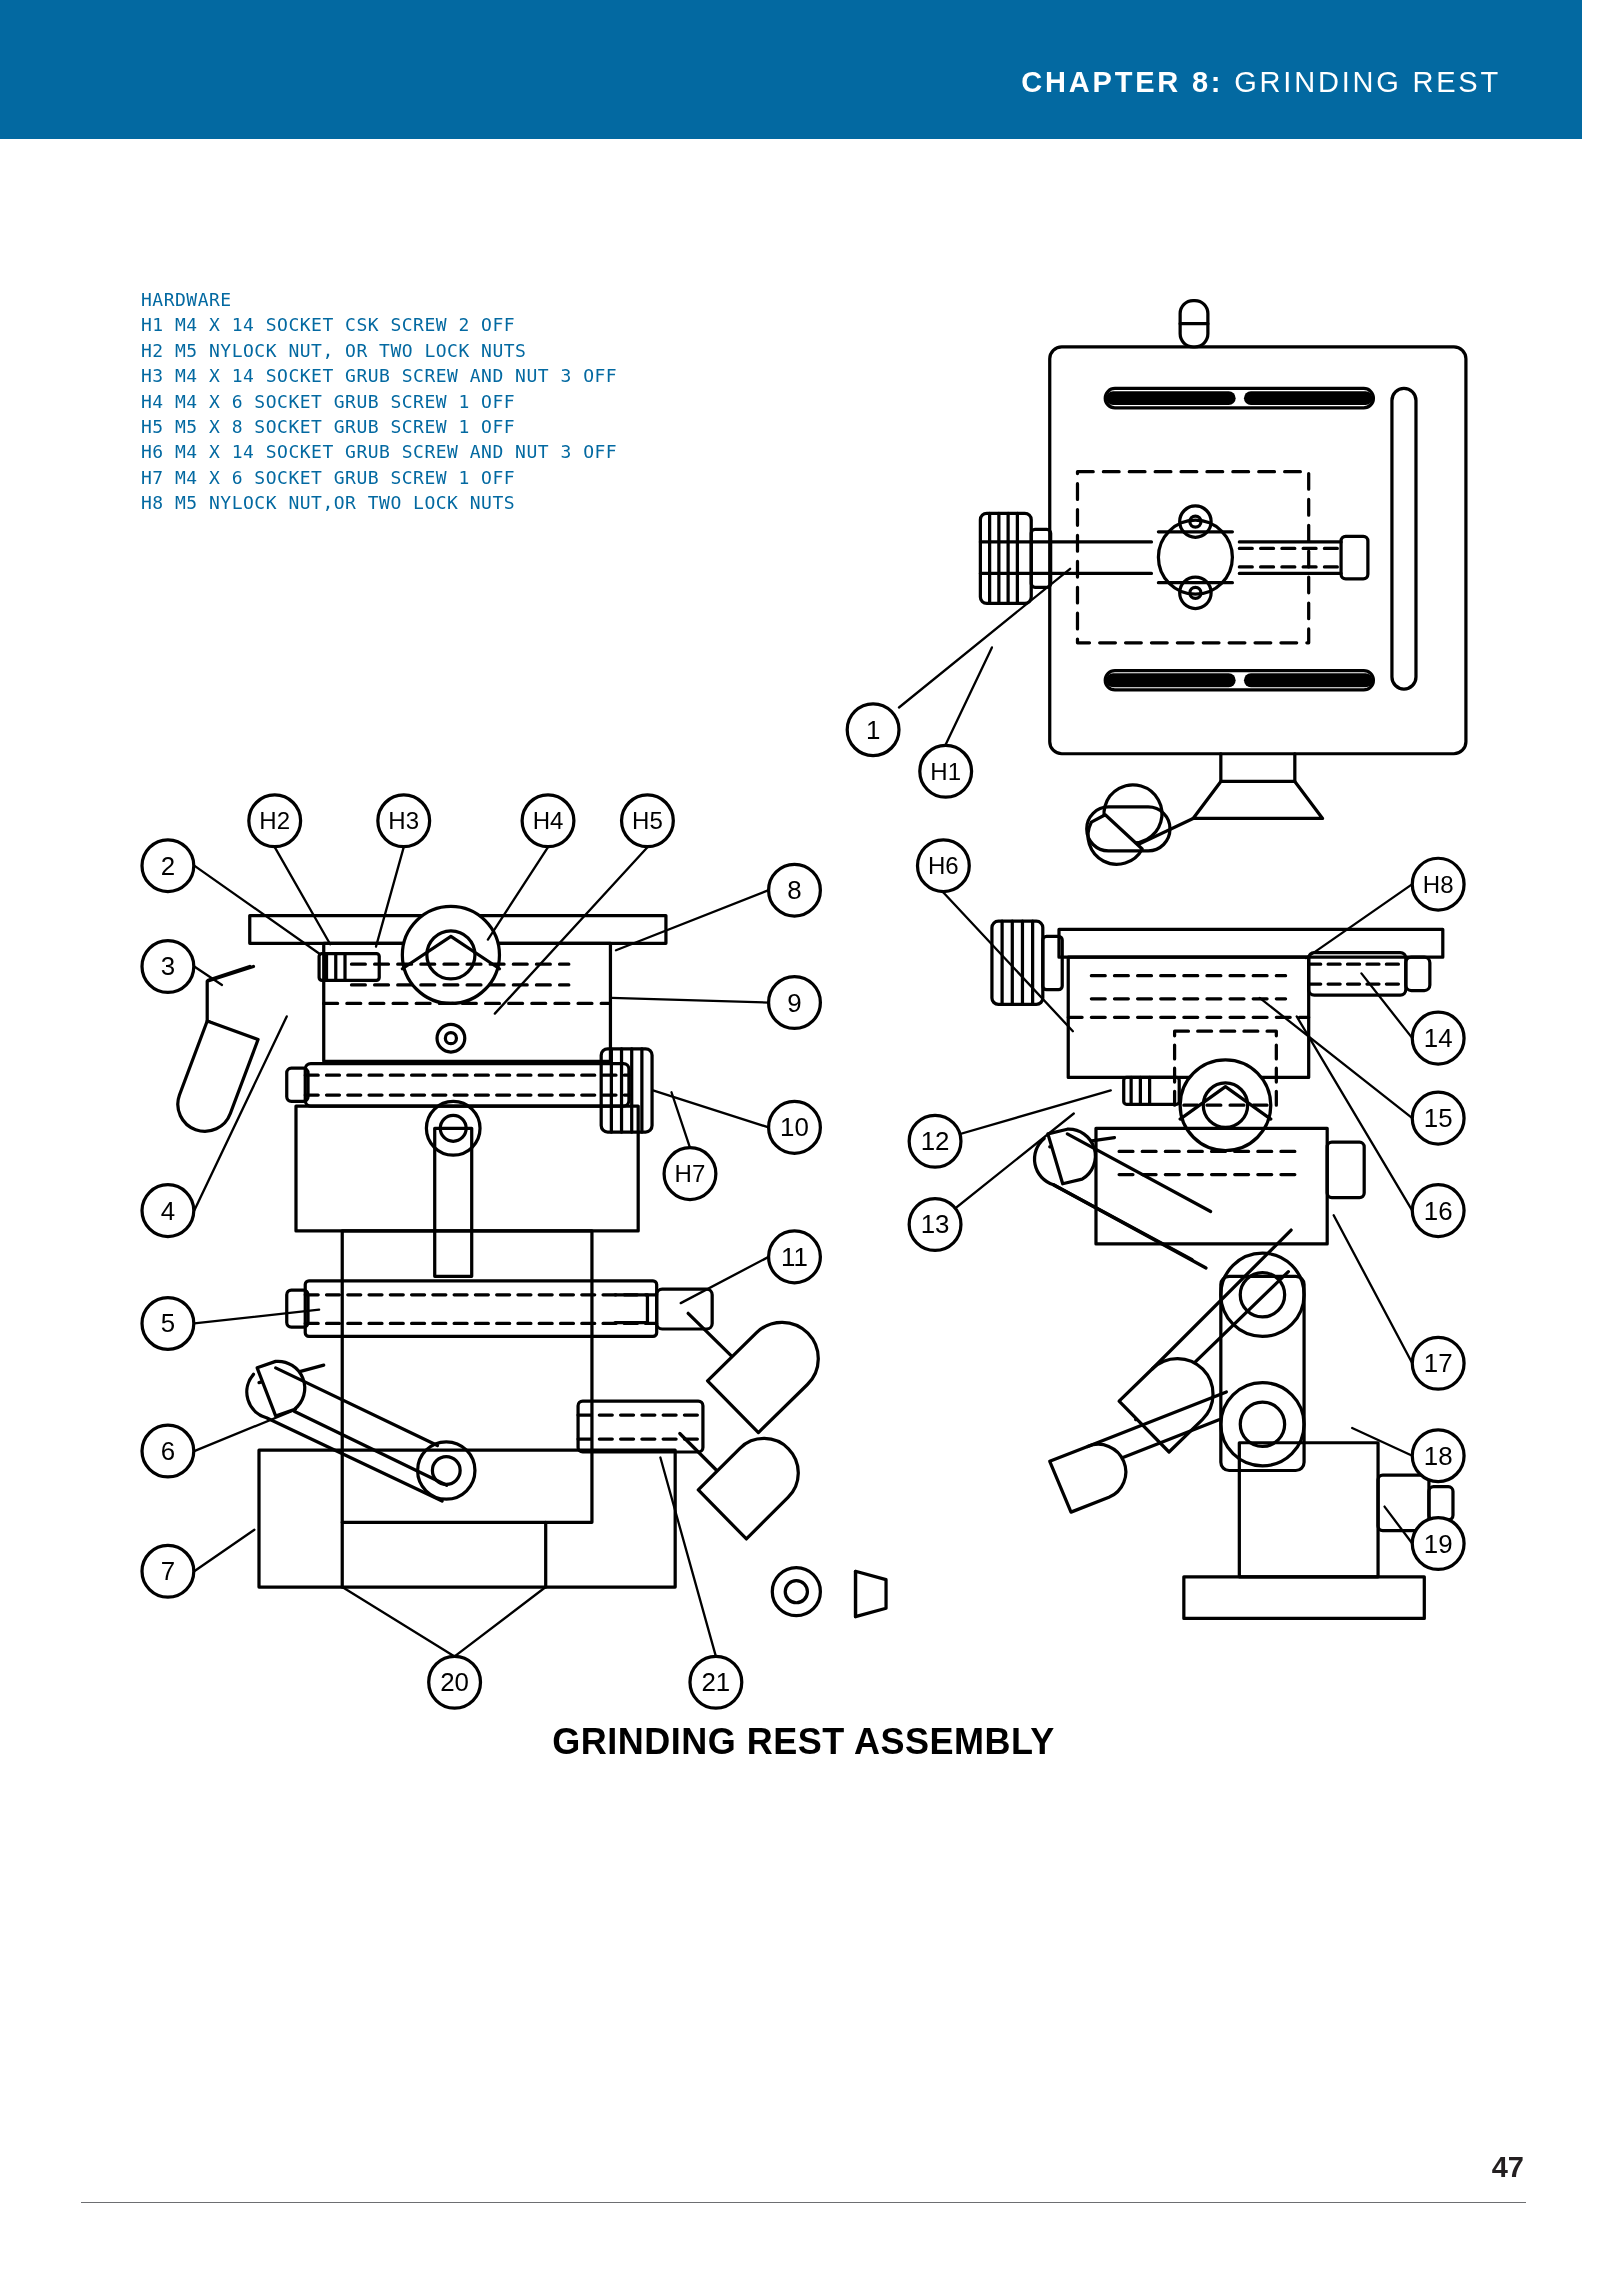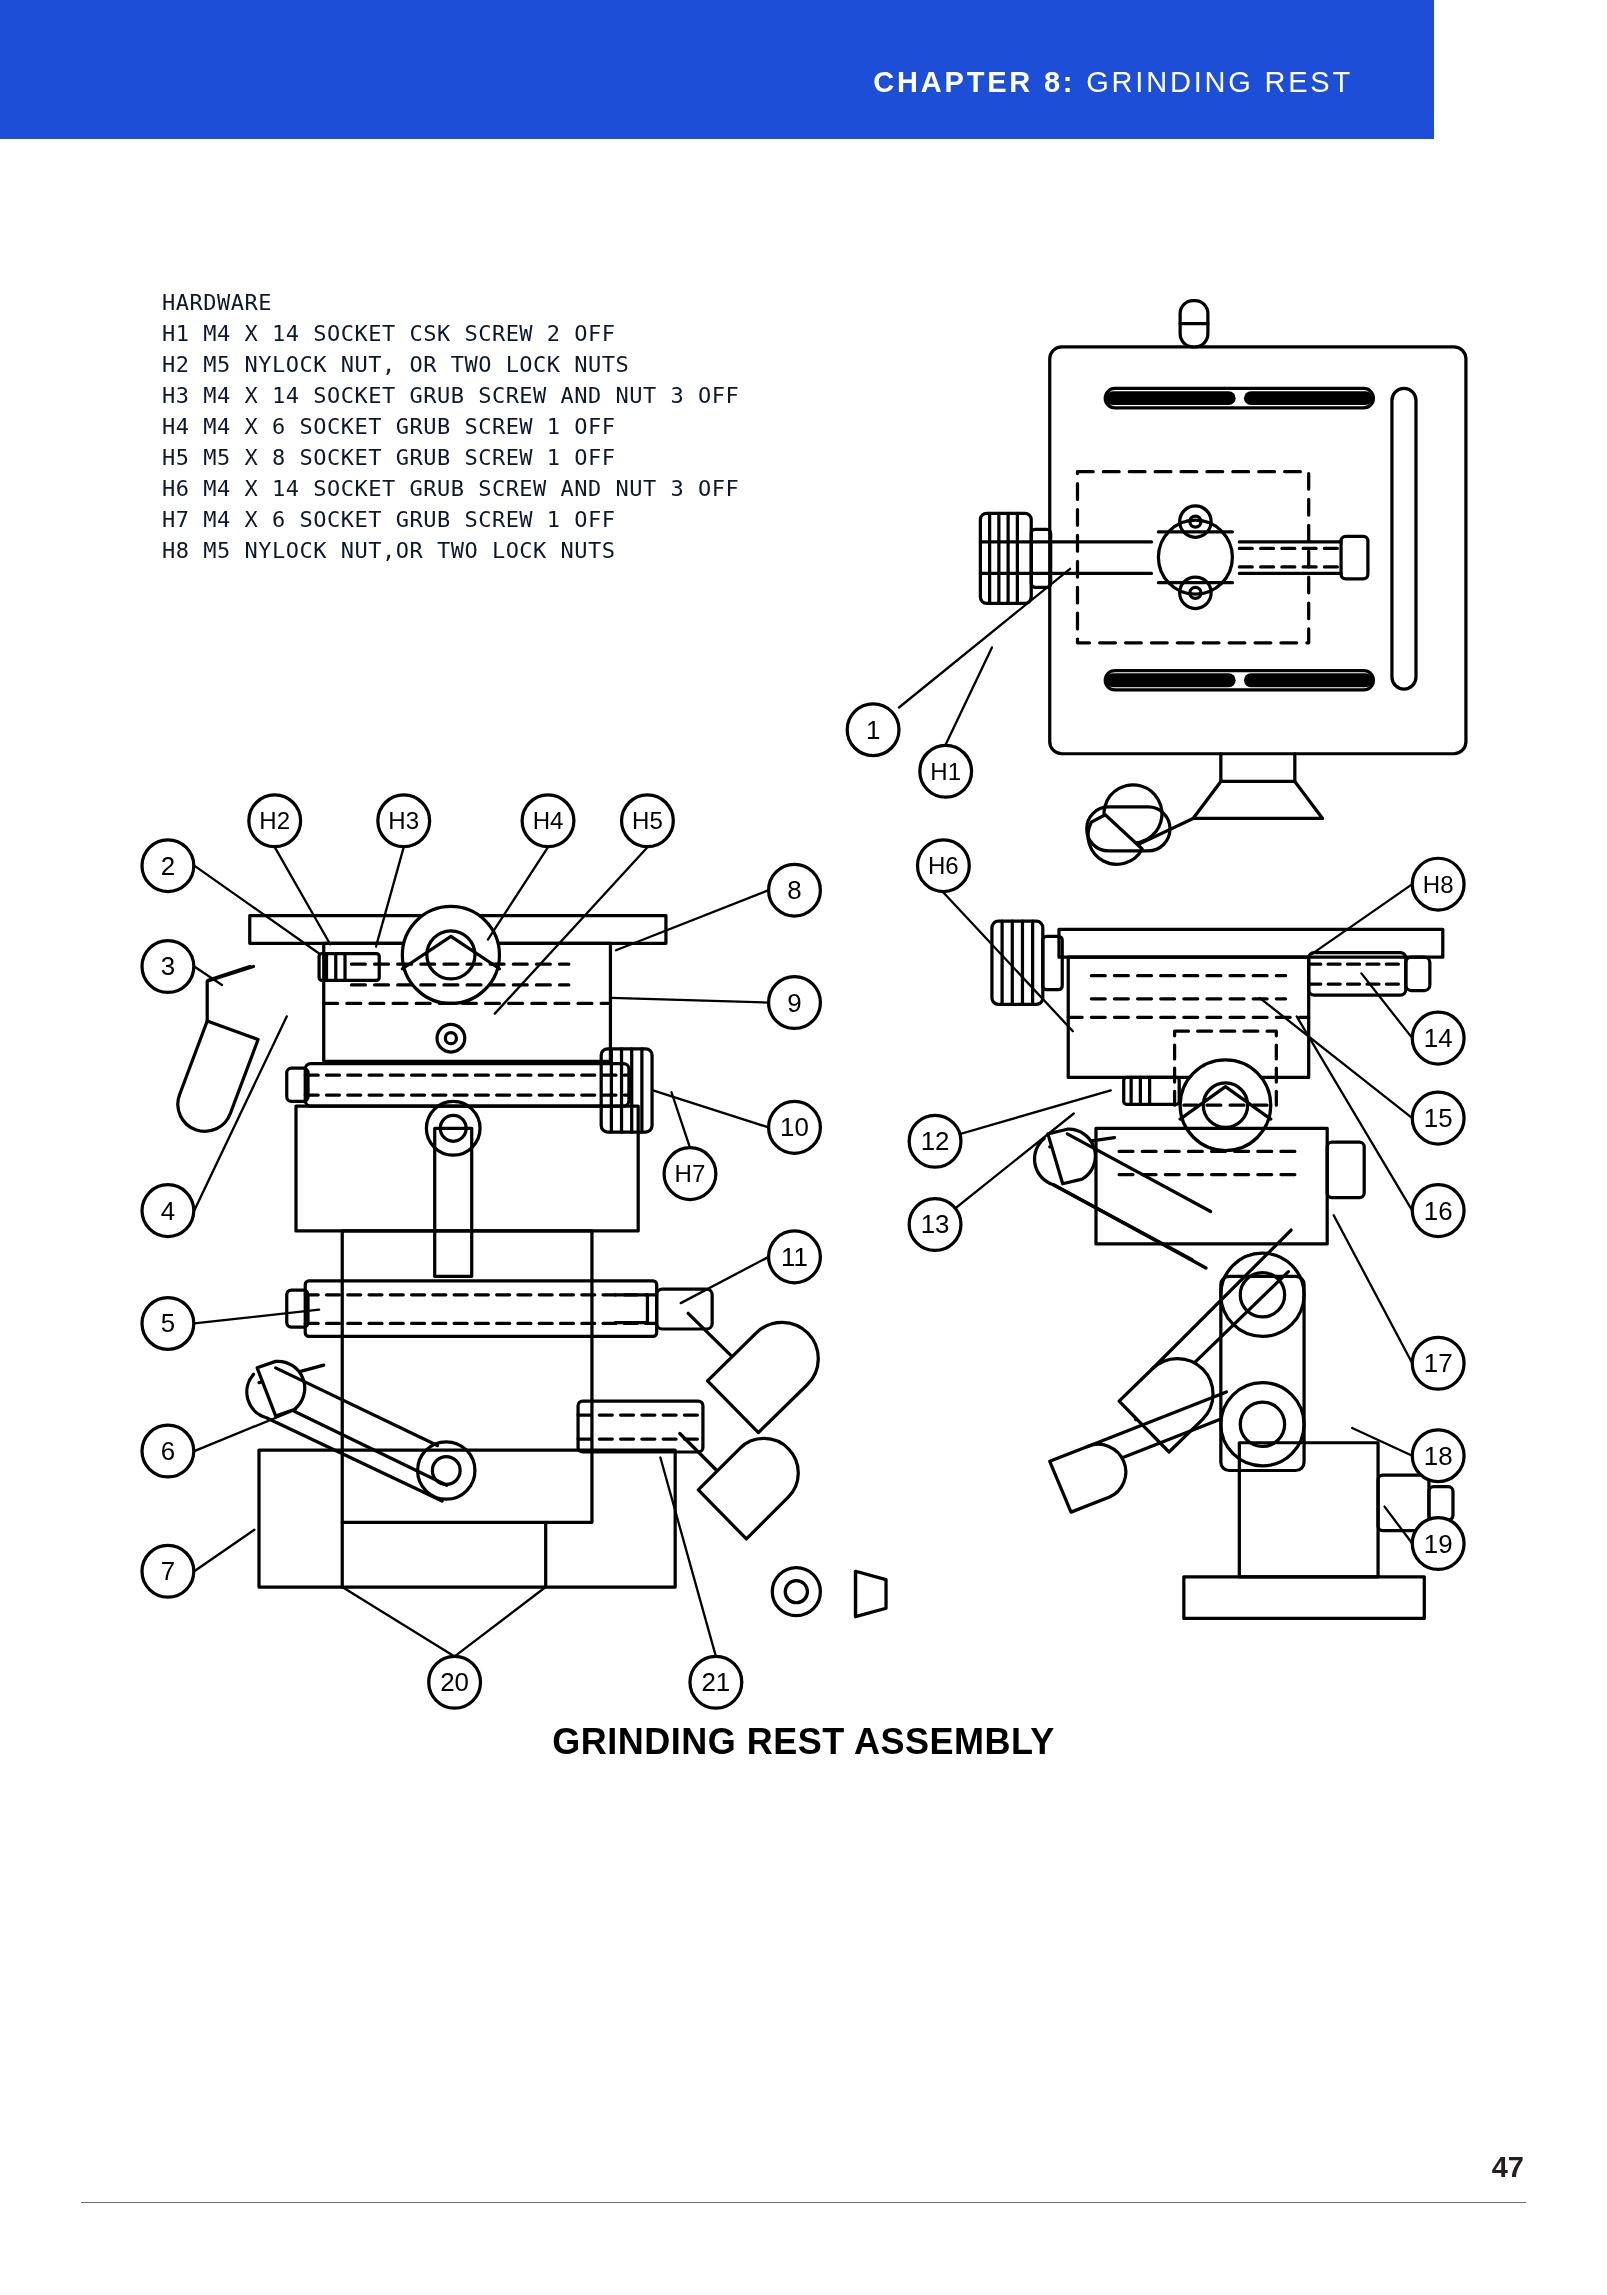--- a/index.html
+++ b/index.html
@@ -13,23 +13,23 @@
     position: relative;
     font-family: "Liberation Sans", sans-serif;
     overflow: hidden;
   }
 
   
   .header-bar {
     position: absolute;
     left: 0;
     top: 0;
-    width: 1434px;
+    width: 1582px;
     height: 139px;
-    background: #1d4ed8;
+    background: #0369a1;
   }
   .header-text {
     position: absolute;
     right: 81px;
     top: 82px;
     transform: translateY(-50%);
     font-size: 29px;
     letter-spacing: 2.8px;
     color: #ffffff;
     white-space: nowrap;
@@ -40,26 +40,25 @@
   .header-title {
     font-weight: normal;
   }
 
   
   .hardware-block {
     position: absolute;
     left: 141px;
     top: 287px;
     font-family: "DejaVu Sans Mono", monospace;
-    font-size: 22px;
+    font-size: 18px;
     line-height: 1.41;
-    color: #0f172a;
+    color: #0369a1;
     white-space: pre;
     letter-spacing: 0.5px;
-    margin-left: 21px;
   }
 
   
   .figure-caption {
     position: absolute;
     left: 0;
     top: 1721px;
     width: 1607px;
     text-align: center;
     font-size: 36px;

